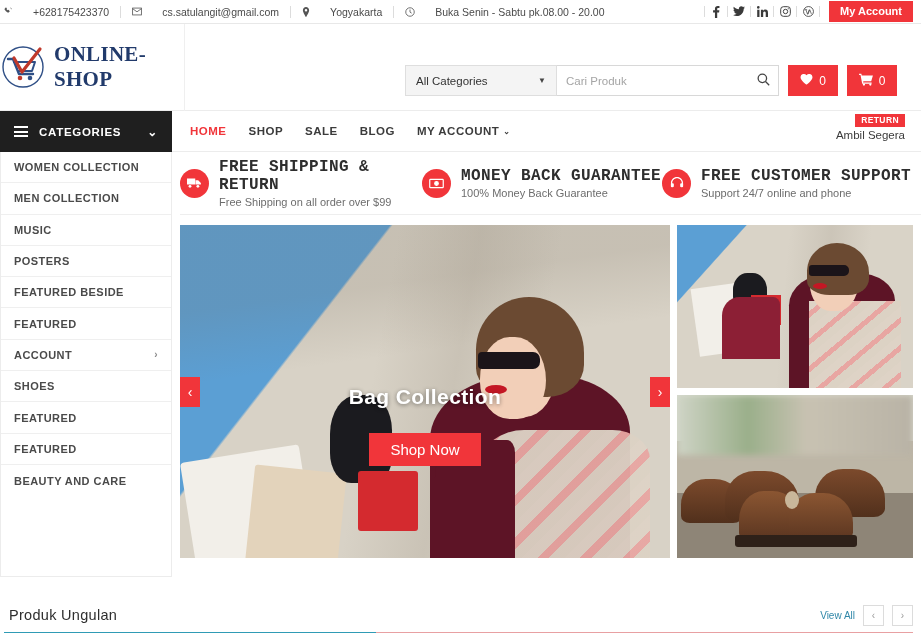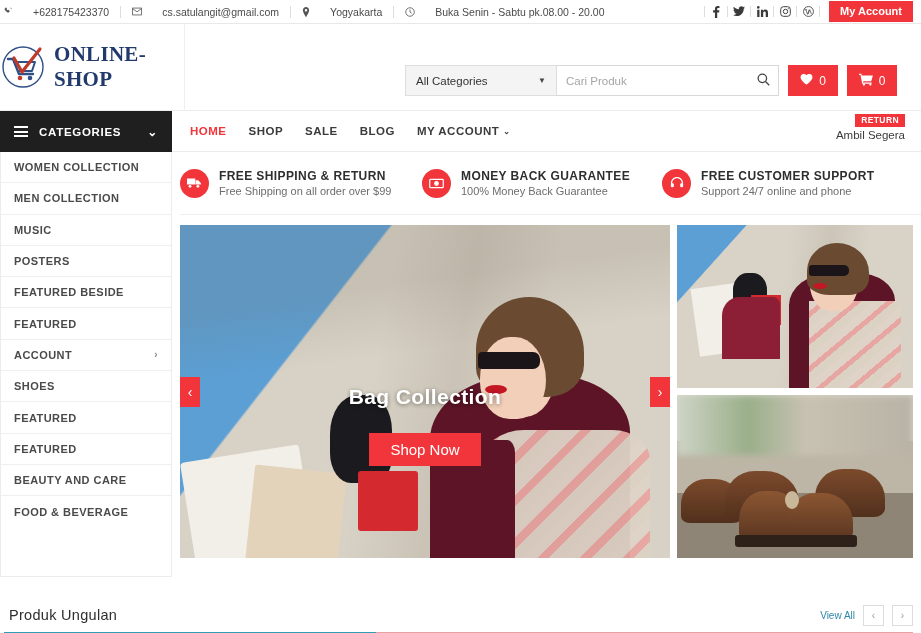--- a/index.html
+++ b/index.html
@@ -102,22 +102,22 @@
 
   
   .features { display: flex; height: 63px; align-items: center; gap: 0;
               border-bottom: 1px solid #eee; }
   .feat { display: flex; align-items: center; gap: 10px; }
   .feat:nth-child(1){ width: 242px; }
   .feat:nth-child(2){ width: 240px; }
   .fi { width: 29px; height: 29px; border-radius: 50%; background: #f1353a; color: #fff;
         display: flex; align-items: center; justify-content: center; flex: none; }
   .fi svg { display:block; }
-  .ft { font-size: 12px; font-weight: bold; color: #2e2e2e; letter-spacing: .4px;
-        font-stretch: condensed; }
+  .ft { font-size: 16px; font-weight: bold; color: #2e2e2e; letter-spacing: .4px;
+        font-stretch: condensed; font-family: Liberation Mono, monospace; }
   .fs { font-size: 11px; color: #6d6d6d; margin-top: 2px; }
 
   
   .hero-row { display: flex; gap: 7px; margin-top: 10px; }
   .hero-main { width: 490px; height: 333px; position: relative; overflow: hidden; }
   .hero-side { width: 236px; display: flex; flex-direction: column; gap: 7px; }
   .side-banner { width: 236px; height: 163px; overflow: hidden; position: relative; }
 
   .slide-arrow {
     position: absolute; top: 50%; transform: translateY(-50%); width: 20px; height: 30px;
@@ -365,23 +365,20 @@
         </div>
       <div class="side-item">
         <span>FEATURED</span>
         </div>
       <div class="side-item">
         <span>FEATURED</span>
         </div>
       <div class="side-item">
         <span>BEAUTY AND CARE</span>
         </div>
-      <div class="side-item">
-        <span>FOOD &amp; BEVERAGE</span>
-        </div>
     </div>
 
     <div class="content">
 
       <div class="features">
         <div class="feat">
           <span class="fi">
             <svg width="15" height="12" viewBox="0 0 20 14" fill="currentColor">
                 <path d="M0 1h11v8H0zM11.5 3.4h3.4L18.5 7v2h-7z"></path>
                 <circle cx="4" cy="11.4" r="1.9"></circle>

